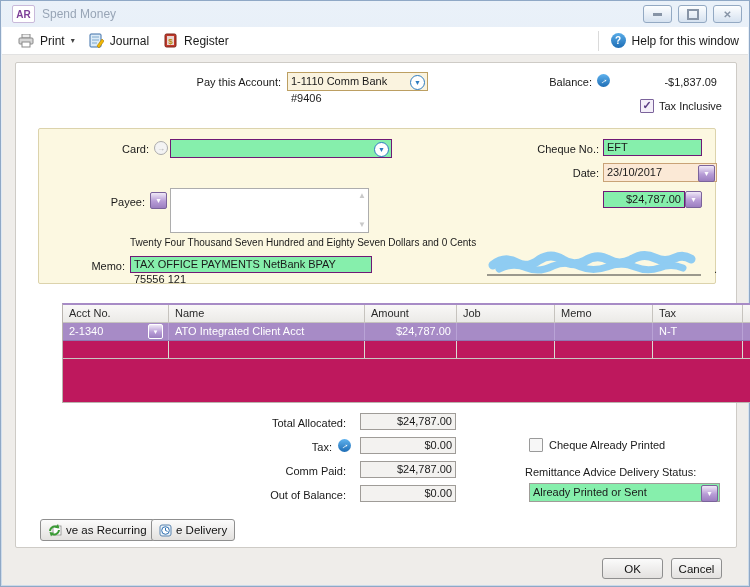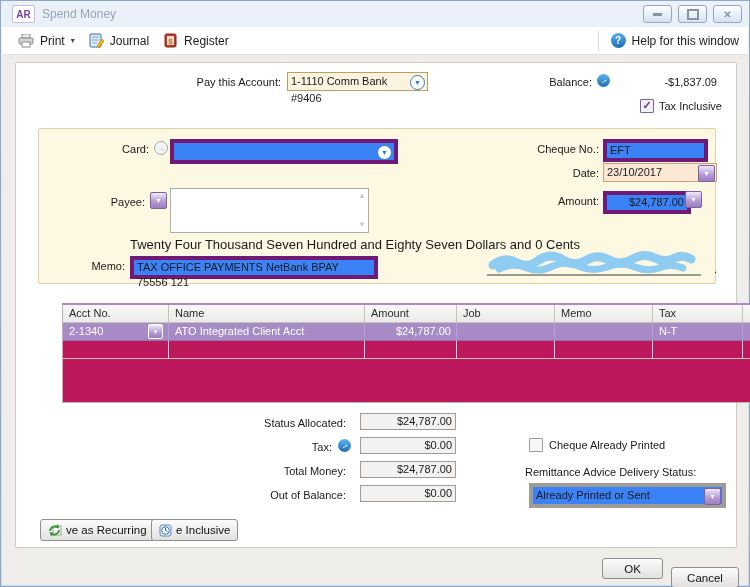--- a/index.html
+++ b/index.html
@@ -18,21 +18,21 @@
   .tool-item{display:flex;align-items:center;gap:6px;padding:2px 7px;font-size:12px;color:#1a1a1a;}
   .caret{font-size:8px;color:#444;}
   .help-area{margin-left:auto;display:flex;align-items:center;gap:6px;border-left:1px solid #DADADA;padding-left:12px;height:20px;font-size:12px;}
   .help-icon{width:15px;height:15px;border-radius:50%;background:linear-gradient(#58ACE8,#1E6DB5);color:#fff;font-size:10px;font-weight:bold;display:flex;align-items:center;justify-content:center;}
   
   .content{position:absolute;top:54px;left:1px;right:1px;bottom:1px;background:#EFEDEA;}
   .panel{position:absolute;left:13px;top:7px;width:720px;height:484px;background:#fff;border:1px solid #CECBC6;border-radius:2px;}
   .lbl{position:absolute;height:14px;line-height:14px;}
   .ra{text-align:right;}
   
-  .fld{position:absolute;background:#3b82f6;border:4px solid #701a75;height:15px;line-height:15px;padding:0 3px;font-size:11px;}
+  .fld{position:absolute;background:#86efac;border:1px solid #701a75;height:15px;line-height:15px;padding:0 3px;font-size:11px;}
   .combo-dd{width:13px;height:13px;border-radius:50%;border:1px solid #2E7CC0;background:#fff;color:#2E7CC0;font-size:7px;display:flex;align-items:center;justify-content:center;}
   .blue-arrow{width:13px;height:13px;border-radius:50%;background:linear-gradient(#5FB2EE,#1E6DB5);color:#fff;font-size:9px;font-weight:bold;display:flex;align-items:center;justify-content:center;}
   .blue-arrow span{transform:rotate(-35deg);display:inline-block;line-height:1;}
   .gray-arrow{width:12px;height:12px;border-radius:50%;border:1px solid #ABABAB;background:#F3F3F3;color:#ABABAB;font-size:8px;font-weight:bold;display:flex;align-items:center;justify-content:center;}
   .pbtn{width:15px;height:15px;background:linear-gradient(#F0E9F7,#B79CD6 55%,#9C7FC0);border:1px solid #7B639B;border-radius:2px;color:#FDFBFF;display:flex;align-items:center;justify-content:center;font-size:8px;}
   .cb{width:12px;height:12px;border:1px solid #9A9A9A;background:#F7F7F7;border-radius:1px;display:inline-block;}
   .cb.checked{border-color:#7B639B;background:#F4EFF9;color:#5C3E85;font-size:11px;font-weight:bold;line-height:11px;text-align:center;}
   
   .cheque-box{position:absolute;left:22px;top:65px;width:676px;height:154px;background:#FCF8E1;border:1px solid #DCD3AC;border-radius:2px;}
   .payee-ta{position:absolute;left:131px;top:59px;width:197px;height:43px;background:#fff;border:1px solid #ADADAD;}
@@ -47,21 +47,21 @@
   .sel .gc{border-right:1px solid #B9A3D6;}
   .empty-row{height:17px;border-bottom:1px solid #C9C6C1;}
   .empty-row .gc{border-right:1px solid #DCDAD6;height:100%;}
   .c0{width:106px;} .c1{width:196px;} .c2{width:92px;text-align:right;} .c3{width:98px;} .c4{width:98px;} .c5{width:90px;} .c6{flex:1;border-right:none !important;}
   .cell-dd{float:right;width:13px;height:13px;margin-top:-1px;background:linear-gradient(#F0E9F7,#B79CD6 55%,#9C7FC0);border:1px solid #FFF;border-radius:2px;color:#FDFBFF;font-size:7px;display:flex;align-items:center;justify-content:center;}
   
   .tfld{position:absolute;width:88px;height:15px;line-height:15px;background:#F3F2F0;border:1px solid #9F9C98;text-align:right;padding:0 3px;font-size:11px;}
   
   .btn{position:absolute;background:linear-gradient(#FBFBFB,#E3E1DF);border:1px solid #8F8F8F;border-radius:3px;display:flex;align-items:center;justify-content:center;gap:4px;font-size:11.5px;color:#111;padding:0 7px;box-sizing:border-box;}
   .scrib{position:absolute;left:440px;top:118px;width:238px;height:34px;}
-  .words{position:absolute;left:91px;top:108px;font-size:13px;}
+  .words{position:absolute;left:91px;top:108px;font-size:10px;}
 </style>
 </head>
 <body>
 
 <div class="frame">
 
   <div class="titlebar">
     <div class="logo">AR</div>
     <div class="title-text">Spend Money</div>
     <div class="win-buttons">
@@ -148,21 +148,20 @@
         </div>
 
         <div class="lbl ra" style="left:52px;top:66px;width:54px;">Payee:</div>
         <span class="pbtn" style="position:absolute;left:111px;top:63px;">▾</span>
         <div class="payee-ta">
           <span></span>
           <span class="ta-arrow" style="top:3px;">▲</span>
           <span class="ta-arrow" style="bottom:3px;">▼</span>
         </div>
 
-        <div class="lbl ra" style="left:430px;top:65px;width:130px;">Amount:</div>
         <div class="fld ra" style="left:564px;top:62px;width:74px;">$24,787.00</div>
         <span class="pbtn" style="position:absolute;left:646px;top:62px;">▾</span>
 
         <div class="words">Twenty Four Thousand Seven Hundred and Eighty Seven Dollars and 0 Cents</div>
 
         <div class="lbl ra" style="left:36px;top:130px;width:50px;">Memo:</div>
         <div class="fld" style="left:91px;top:127px;width:234px;">TAX OFFICE PAYMENTS NetBank BPAY 75556 121</div>
 
         <div class="scrib">
           <svg width="238" height="34" viewBox="0 0 238 34">
@@ -200,30 +199,30 @@
           <div class="gc c0"></div>
             <div class="gc c1"></div>
             <div class="gc c2"></div>
             <div class="gc c3"></div>
             <div class="gc c4"></div>
             <div class="gc c5"></div>
             <div class="gc c6"></div>
         </div>
       </div>
 
-      <div class="lbl ra" style="left:80px;top:353px;width:250px;">Status Allocated:</div>
+      <div class="lbl ra" style="left:80px;top:353px;width:250px;">Total Allocated:</div>
       <div class="tfld" style="left:344px;top:350px;">$24,787.00</div>
 
       <div class="lbl ra" style="left:80px;top:377px;width:236px;">Tax:</div>
       <div class="blue-arrow" style="position:absolute;left:322px;top:376px;">
           <span>→</span>
         </div>
       <div class="tfld" style="left:344px;top:374px;">$0.00</div>
 
-      <div class="lbl ra" style="left:80px;top:401px;width:250px;">Total Money:</div>
+      <div class="lbl ra" style="left:80px;top:401px;width:250px;">Comm Paid:</div>
       <div class="tfld" style="left:344px;top:398px;">$24,787.00</div>
 
       <div class="lbl ra" style="left:80px;top:425px;width:250px;">Out of Balance:</div>
       <div class="tfld" style="left:344px;top:422px;">$0.00</div>
 
       <div style="position:absolute;left:513px;top:375px;display:flex;align-items:center;gap:6px;">
         <span class="cb"></span>
         <span>Cheque Already Printed</span>
       </div>
       <div class="lbl" style="left:509px;top:402px;width:210px;">Remittance Advice Delivery Status:</div>
@@ -242,24 +241,24 @@
           </svg>
         <span>ve as Recurring</span>
       </div>
       <div class="btn" style="left:135px;top:456px;height:22px;">
         <svg width="13" height="13" viewBox="0 0 13 13">
             <rect x="1" y="1" width="11" height="11" rx="2" fill="#EAF2FA" stroke="#5B84AE"></rect>
             <circle cx="6.5" cy="6.5" r="3.8" fill="#fff" stroke="#2E6FB0"></circle>
             <line x1="6.5" y1="6.5" x2="6.5" y2="3.8" stroke="#2E6FB0"></line>
             <line x1="6.5" y1="6.5" x2="8.6" y2="7.4" stroke="#2E6FB0"></line>
           </svg>
-        <span>e Inclusive</span>
+        <span>e Delivery</span>
       </div>
     </div>
 
     <div class="btn" style="left:600px;top:503px;width:61px;height:21px;">
         <span>OK</span>
       </div>
-    <div class="btn" style="left:669px;top:503px;width:68px;height:21px;margin-top:9px;">
+    <div class="btn" style="left:669px;top:503px;width:51px;height:21px;">
         <span>Cancel</span>
       </div>
   </div>
 </div>
 
 </body></html>

